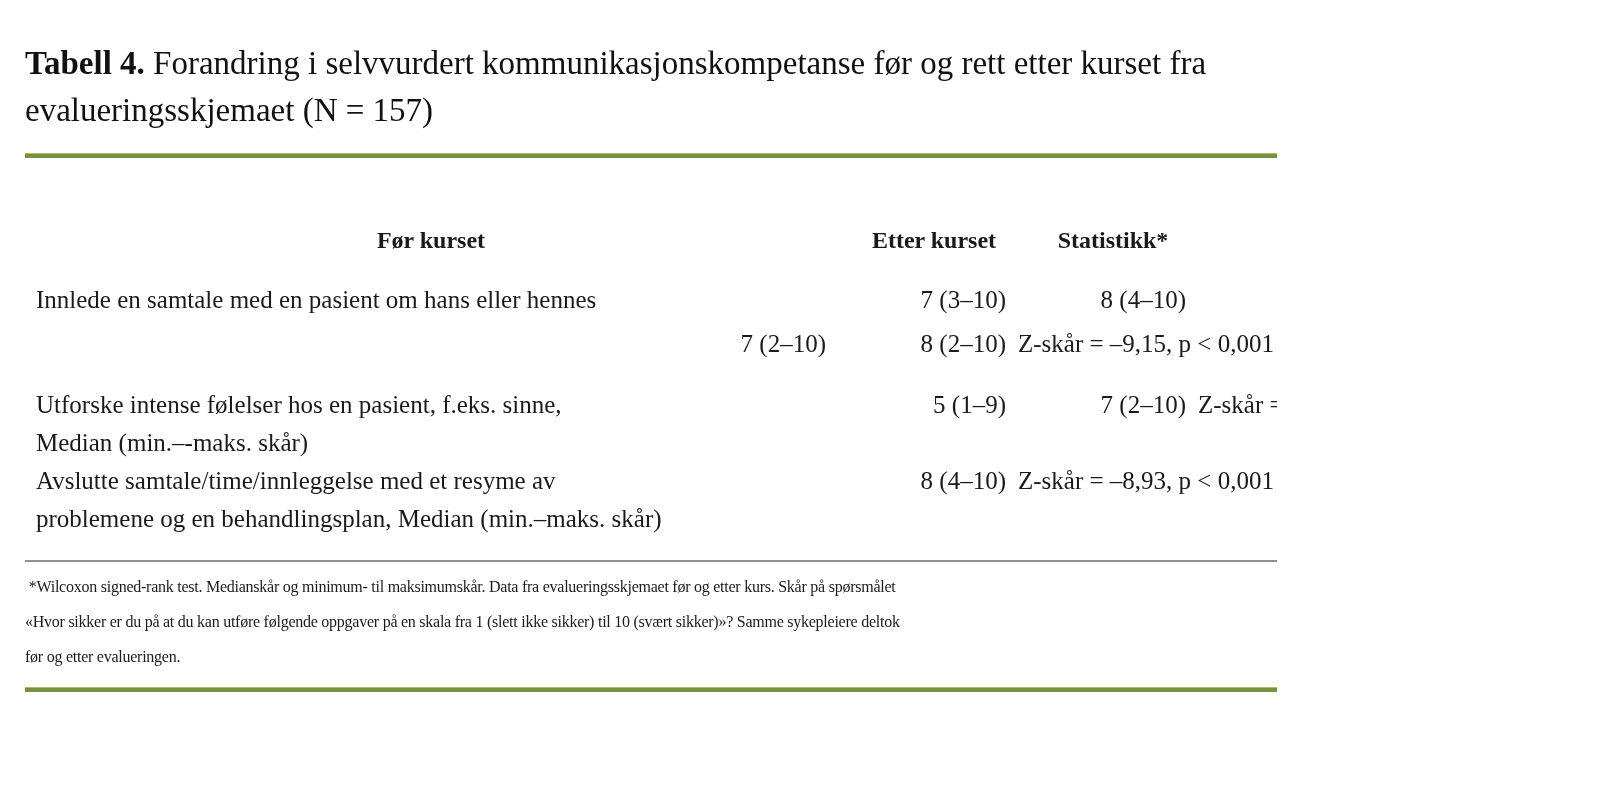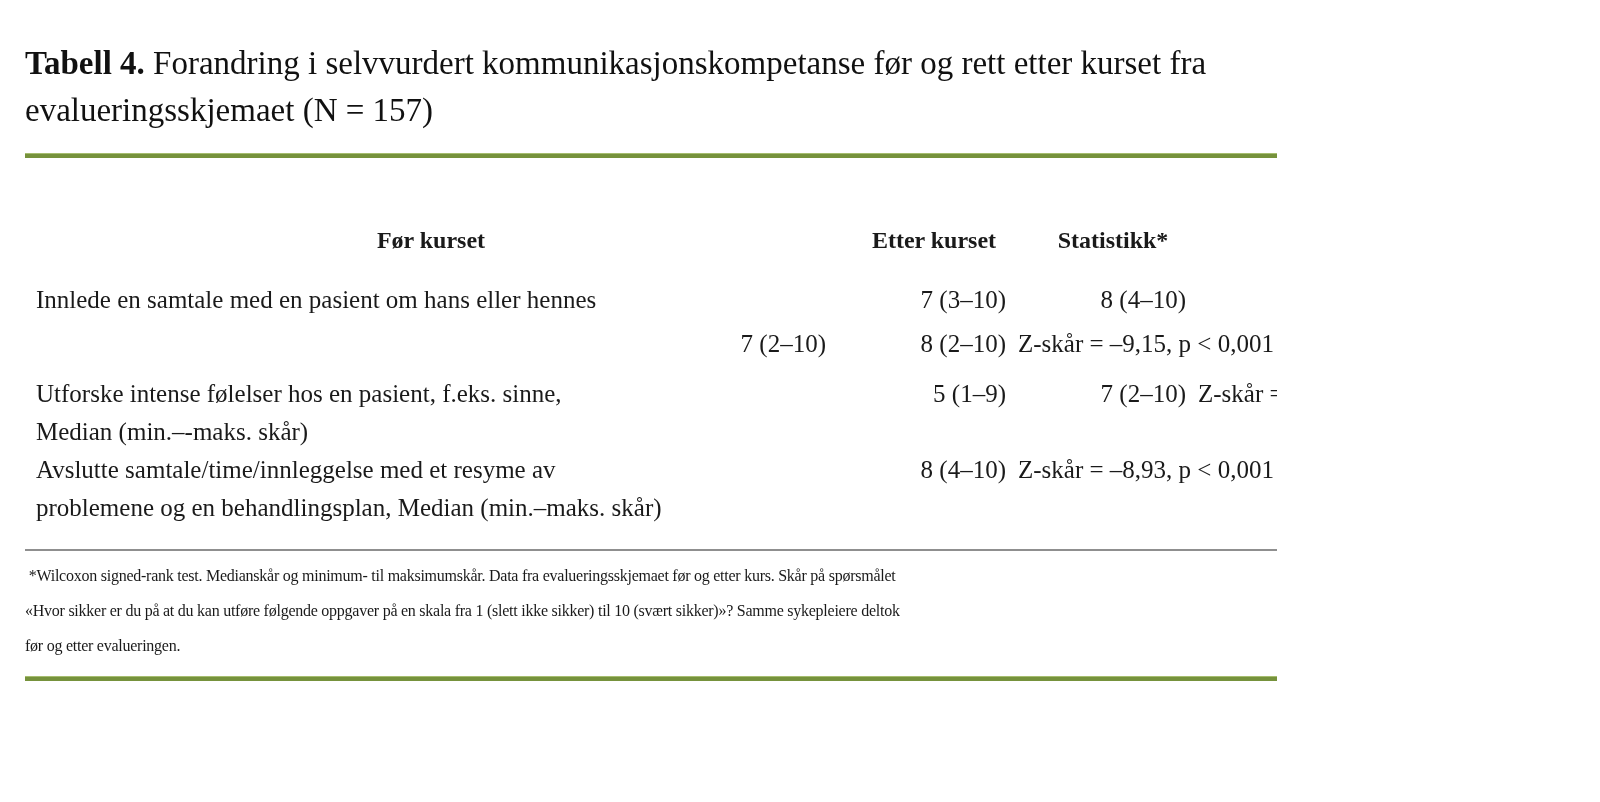--- a/index.html
+++ b/index.html
@@ -59,21 +59,21 @@
     text-align: center;
   }
   .th-col2 { padding-left: 36px; }
   .th-col3 { padding-left: 34px; }
   .tr-data {
     font-size: 25px;
     line-height: 38px;
   }
   .tr-data-1 { margin-top: 26px; }
   .tr-data-2 { margin-top: 6px; }
-  .tr-data-3 { margin-top: 12px; }
+  .tr-data-3 { margin-top: 23px; }
   .tr-data-4 { }
   .td-task .line { white-space: nowrap; }
   .td-before, .td-after { text-align: right; }
   .td-stat { padding-left: 12px; white-space: nowrap; }
   
   .footnote {
     margin-top: 7px;
     font-size: 16px;
     line-height: 35px;
     letter-spacing: -0.25px;

